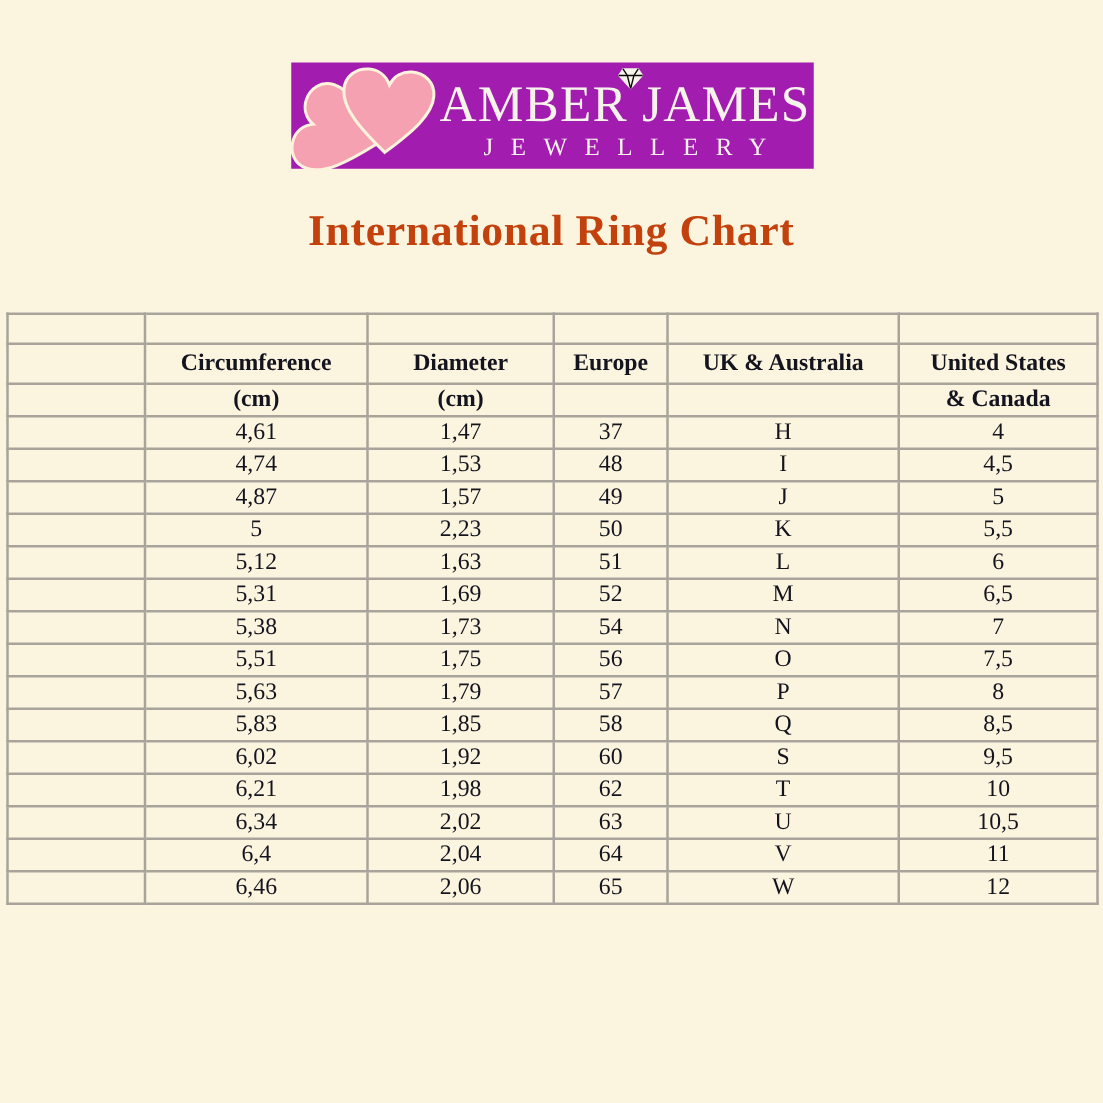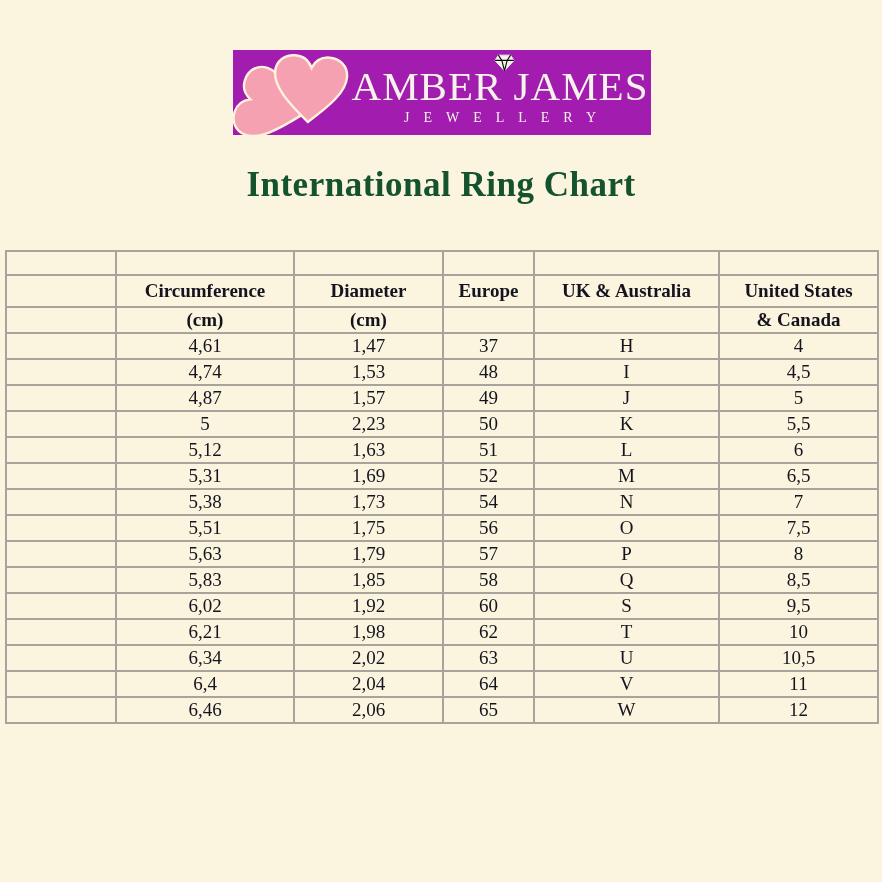--- a/index.html
+++ b/index.html
@@ -41,21 +41,21 @@
     color: #f6f3ea;
   }
   .brand-name {
     font-size: 41px;
     line-height: 1.0;
     letter-spacing: 1px;
     white-space: nowrap;
     margin-top: 6px;
   }
   .brand-sub {
-    font-size: 14px;
+    font-size: 20px;
     line-height: 1.0;
     letter-spacing: 14px;
     padding-left: 14px; 
     white-space: nowrap;
     margin-top: 4px;
   }
   .gem {
     position: absolute;
     left: 261px;
     top: 4px;
@@ -63,21 +63,21 @@
 
   
   .title {
     position: absolute;
     top: 165px;
     left: 0;
     width: 100%;
     text-align: center;
     font-size: 35px;
     font-weight: 700;
-    color: #14532d;
+    color: #c2410c;
     letter-spacing: 0.5px;
   }
 
   
   table.ring-chart {
     position: absolute;
     left: 5px;
     top: 250px;
     width: 872px;
     border-collapse: collapse;

